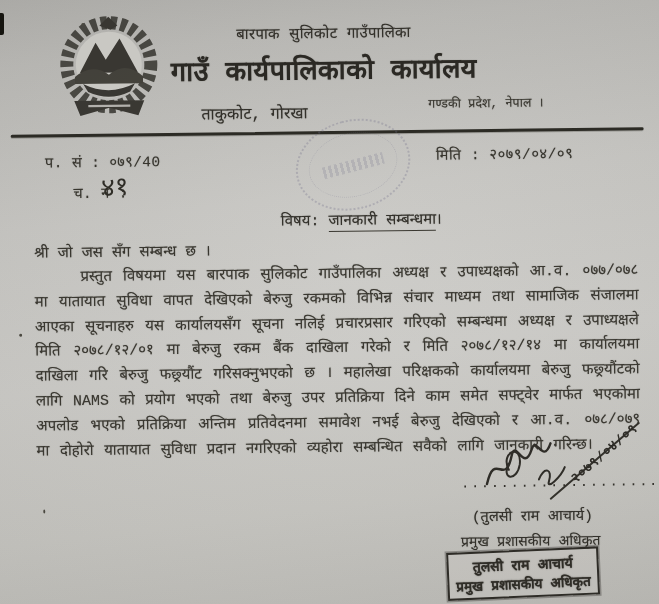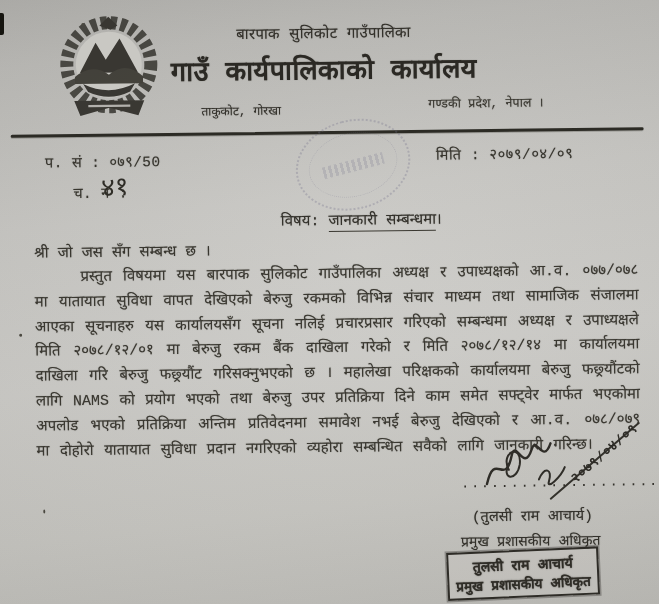--- a/index.html
+++ b/index.html
@@ -12,21 +12,21 @@
     color:#38362f;
   }
   .tilt{position:absolute;inset:0;transform:rotate(-0.7deg);transform-origin:50% 40%;}
   .ink{text-shadow:0 0 1px rgba(56,54,47,.5);}
 
   
   .emblem{position:absolute;left:52px;top:10px;width:118px;height:114px;opacity:.92;}
   .head-center{position:absolute;left:168px;top:22px;width:316px;text-align:center;}
   .muni{font-size:15px;letter-spacing:.3px;color:#33312b;}
   .office{font-size:27px;font-weight:bold;margin-top:7px;letter-spacing:.4px;color:#2b2924;}
-  .addr-left{position:absolute;left:203px;top:101px;font-size:12px;color:#33312b;}
+  .addr-left{position:absolute;left:203px;top:101px;font-size:16px;color:#33312b;}
   .addr-right{position:absolute;left:430px;top:96px;font-size:12.5px;color:#3a3831;}
   .rule{position:absolute;left:12px;top:131px;width:633px;height:3px;background:#2c2b25;border-radius:2px;box-shadow:0 1px 0 rgba(44,43,37,.25);}
 
   
   .faint-stamp{position:absolute;left:296px;top:120px;width:112px;height:86px;border:2px dotted rgba(113,111,136,.30);border-radius:50%;transform:rotate(-14deg);}
   .faint-stamp::before{content:"";position:absolute;inset:11px;border:1.5px dotted rgba(113,111,136,.22);border-radius:50%;}
   .faint-stamp::after{content:"";position:absolute;left:22%;right:22%;top:44%;height:12px;
     background:repeating-linear-gradient(90deg,rgba(113,111,136,.22) 0 3px,transparent 3px 6px);}
 
   
@@ -84,21 +84,21 @@
       <div class="muni ink">बारपाक सुलिकोट गाउँपालिका</div>
       <div class="office ink">गाउँ कार्यपालिकाको कार्यालय</div>
     </div>
     <div class="addr-left ink">ताकुकोट, गोरखा</div>
     <div class="addr-right ink">गण्डकी प्रदेश, नेपाल ।</div>
     <div class="rule"></div>
     <div class="faint-stamp"></div>
 
     <div class="ref-left ink">
       <span>प. सं :</span>
-      <span>०७९/50</span>
+      <span>०७९/40</span>
     </div>
     <div class="ref-date ink">
       <span>मिति :</span>
       <span>२०७९/०४/०९</span>
     </div>
     <div class="chalani-label ink">च. न :</div>
     <div class="chalani-value">४१</div>
 
     <div class="subject ink">
       <span>विषय:</span>

